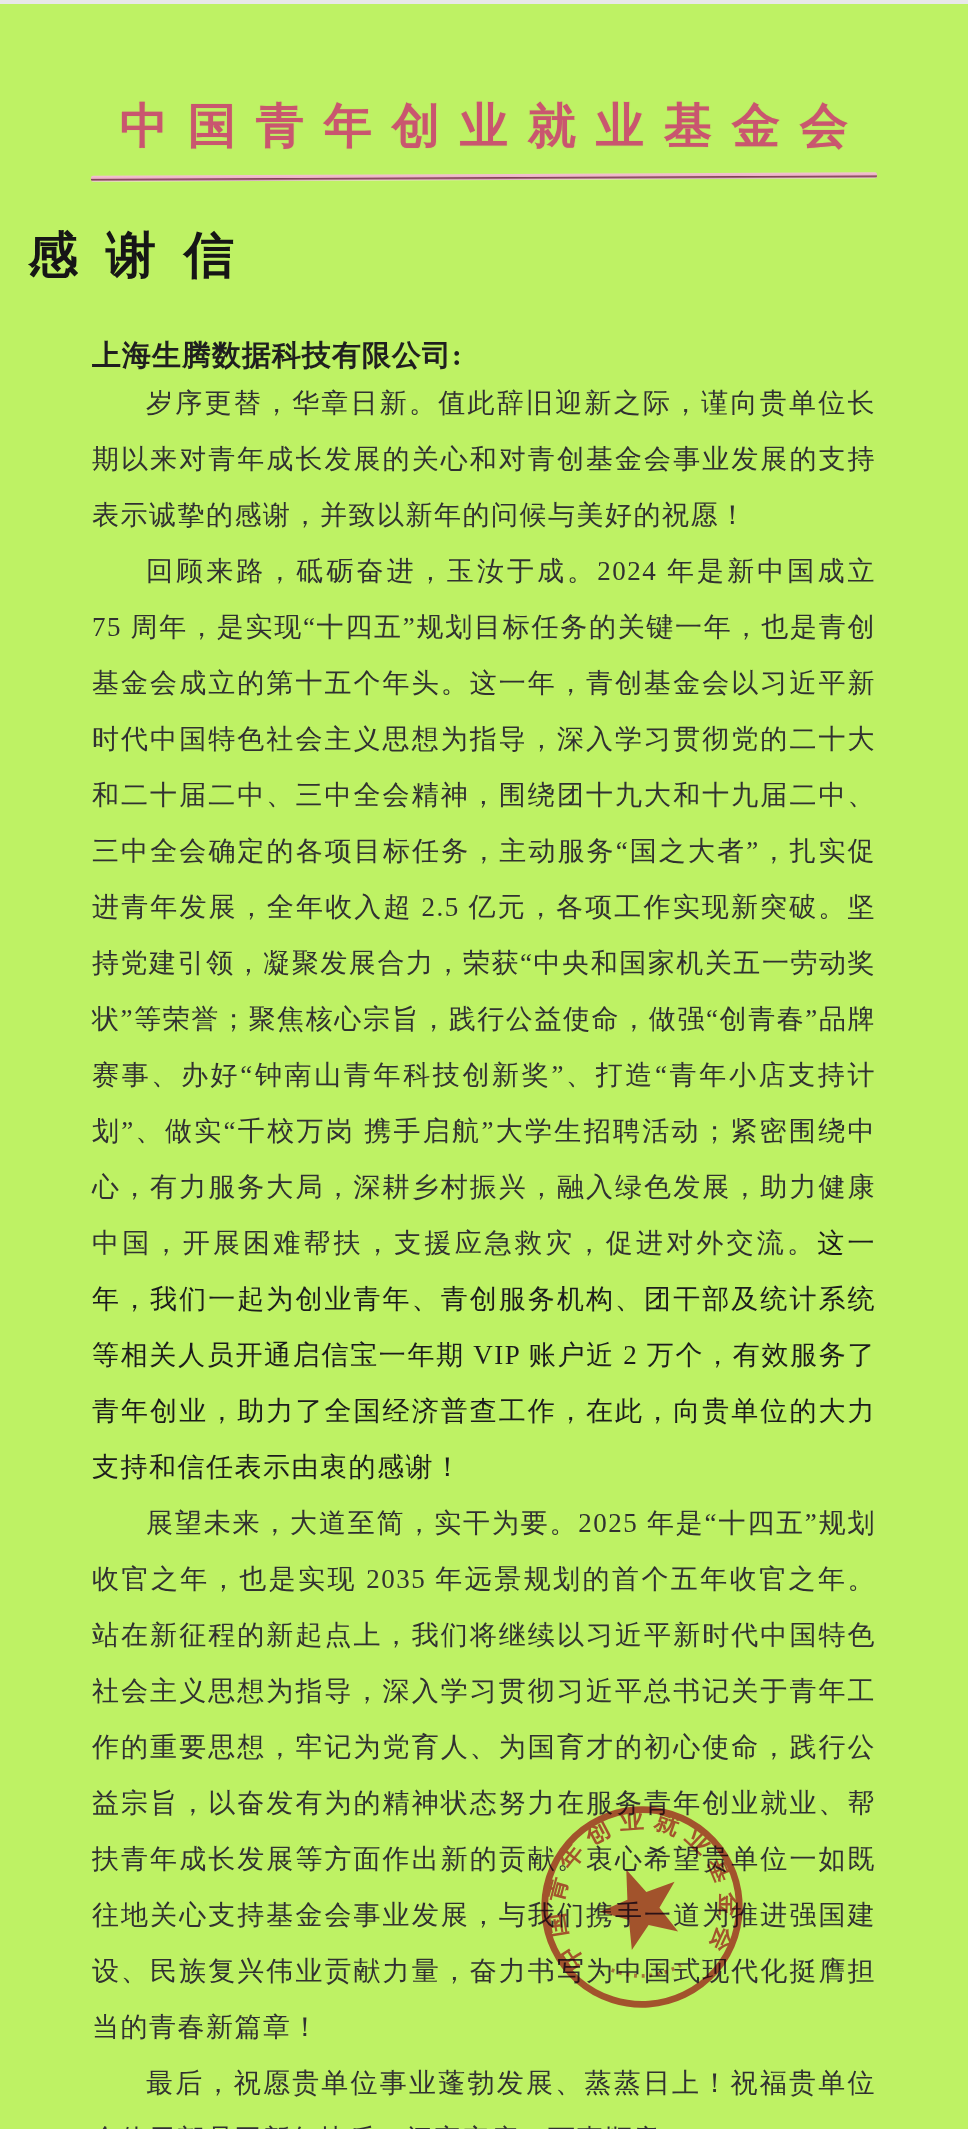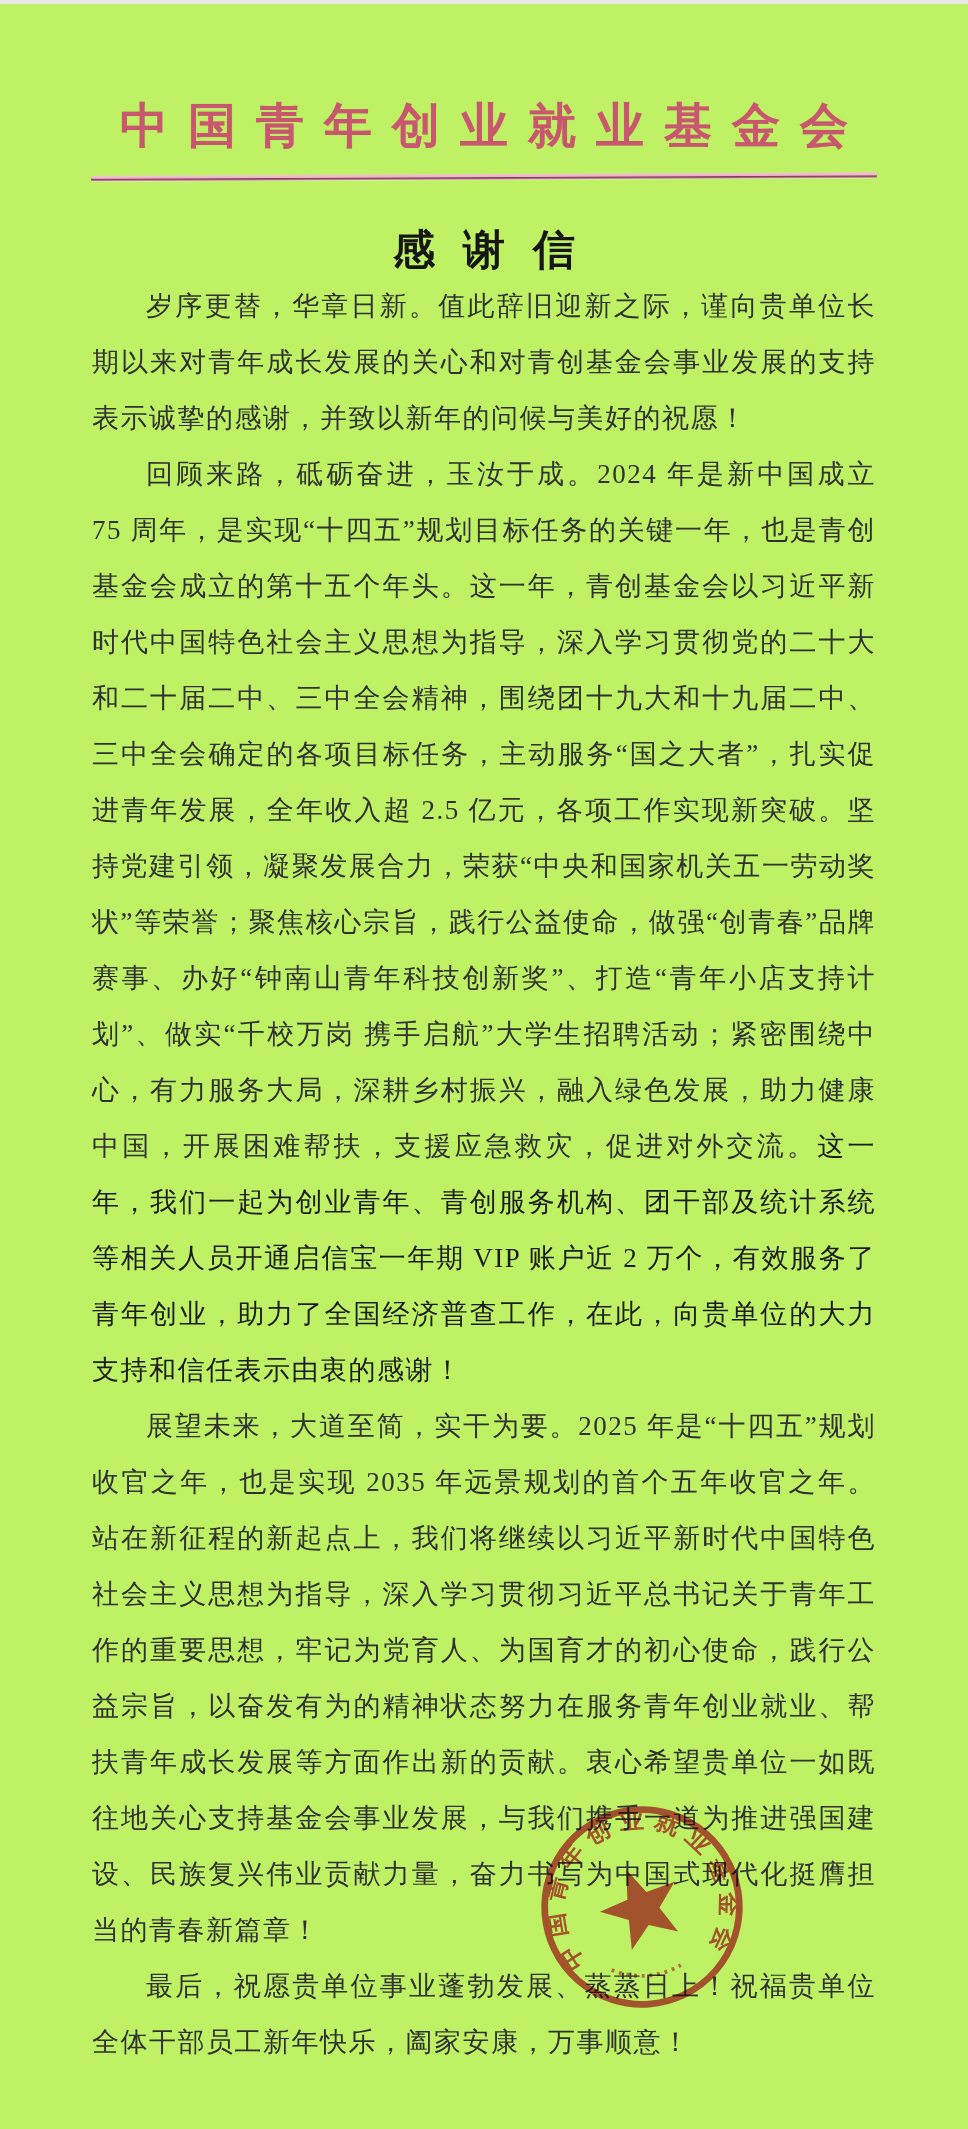--- a/index.html
+++ b/index.html
@@ -26,22 +26,22 @@
   .divider{
     width:786px;
     height:6px;
     margin:16px auto 0;
     background:linear-gradient(to bottom,#f3c3d2 0%,#edb4c6 45%,#7e4255 60%,#9c5a6e 75%,#f7dde5 100%);
     border-radius:2px;
     transform:rotate(-0.25deg);
   }
   .letter-title{
     margin:42px 0 0;
-    text-align:center;
-    font-size:42px;
+    text-align:left;
+    font-size:50px;
     font-weight:700;
     color:#161616;
     letter-spacing:28px;
     padding-left:28px;
   }
   .content{
     padding:0 92px;
   }
   .recipient{
     margin-top:46px;
@@ -81,20 +81,21 @@
 
 <div class="page">
 
   <div class="org-header">中国青年创业就业基金会</div>
 
   <div class="divider"></div>
 
   <h1 class="letter-title">感谢信</h1>
 
   <div class="content">
+    <div class="recipient">上海生腾数据科技有限公司:</div>
 
     <div class="letter-body">
         <p class="para"><span>岁序更替，华章日新。值此辞旧迎新之际，谨向贵单位长期以来对青年成长发展的关心和对青创基金会事业发展的支持表示诚挚的感谢，并致以新年的问候与美好的祝愿！</span></p>
         <p class="para"><span>回顾来路，砥砺奋进，玉汝于成。2024 年是新中国成立 75 周年，是实现“十四五”规划目标任务的关键一年，也是青创基金会成立的第十五个年头。这一年，青创基金会以习近平新时代中国特色社会主义思想为指导，深入学习贯彻党的二十大和二十届二中、三中全会精神，围绕团十九大和十九届二中、三中全会确定的各项目标任务，主动服务“国之大者”，扎实促进青年发展，全年收入超 2.5 亿元，各项工作实现新突破。坚持党建引领，凝聚发展合力，荣获“中央和国家机关五一劳动奖状”等荣誉；聚焦核心宗旨，践行公益使命，做强“创青春”品牌赛事、办好“钟南山青年科技创新奖”、打造“青年小店支持计划”、做实“千校万岗 携手启航”大学生招聘活动；紧密围绕中心，有力服务大局，深耕乡村振兴，融入绿色发展，助力健康中国，开展困难帮扶，支援应急救灾，促进对外交流。</span><span class="bold">这一年，我们一起为创业青年、青创服务机构、团干部及统计系统等相关人员开通启信宝一年期 VIP 账户近 2 万个，有效服务了青年创业，助力了全国经济普查工作，在此，向贵单位的大力支持和信任表示由衷的感谢！</span></p>
         <p class="para"><span>展望未来，大道至简，实干为要。2025 年是“十四五”规划收官之年，也是实现 2035 年远景规划的首个五年收官之年。站在新征程的新起点上，我们将继续以习近平新时代中国特色社会主义思想为指导，深入学习贯彻习近平总书记关于青年工作的重要思想，牢记为党育人、为国育才的初心使命，践行公益宗旨，以奋发有为的精神状态努力在服务青年创业就业、帮扶青年成长发展等方面作出新的贡献。衷心希望贵单位一如既往地关心支持基金会事业发展，与我们携手一道为推进强国建设、民族复兴伟业贡献力量，奋力书写为中国式现代化挺膺担当的青春新篇章！</span></p>
         <p class="para"><span>最后，祝愿贵单位事业蓬勃发展、蒸蒸日上！祝福贵单位全体干部员工新年快乐，阖家安康，万事顺意！</span></p>
       </div>
 
   </div>
 

